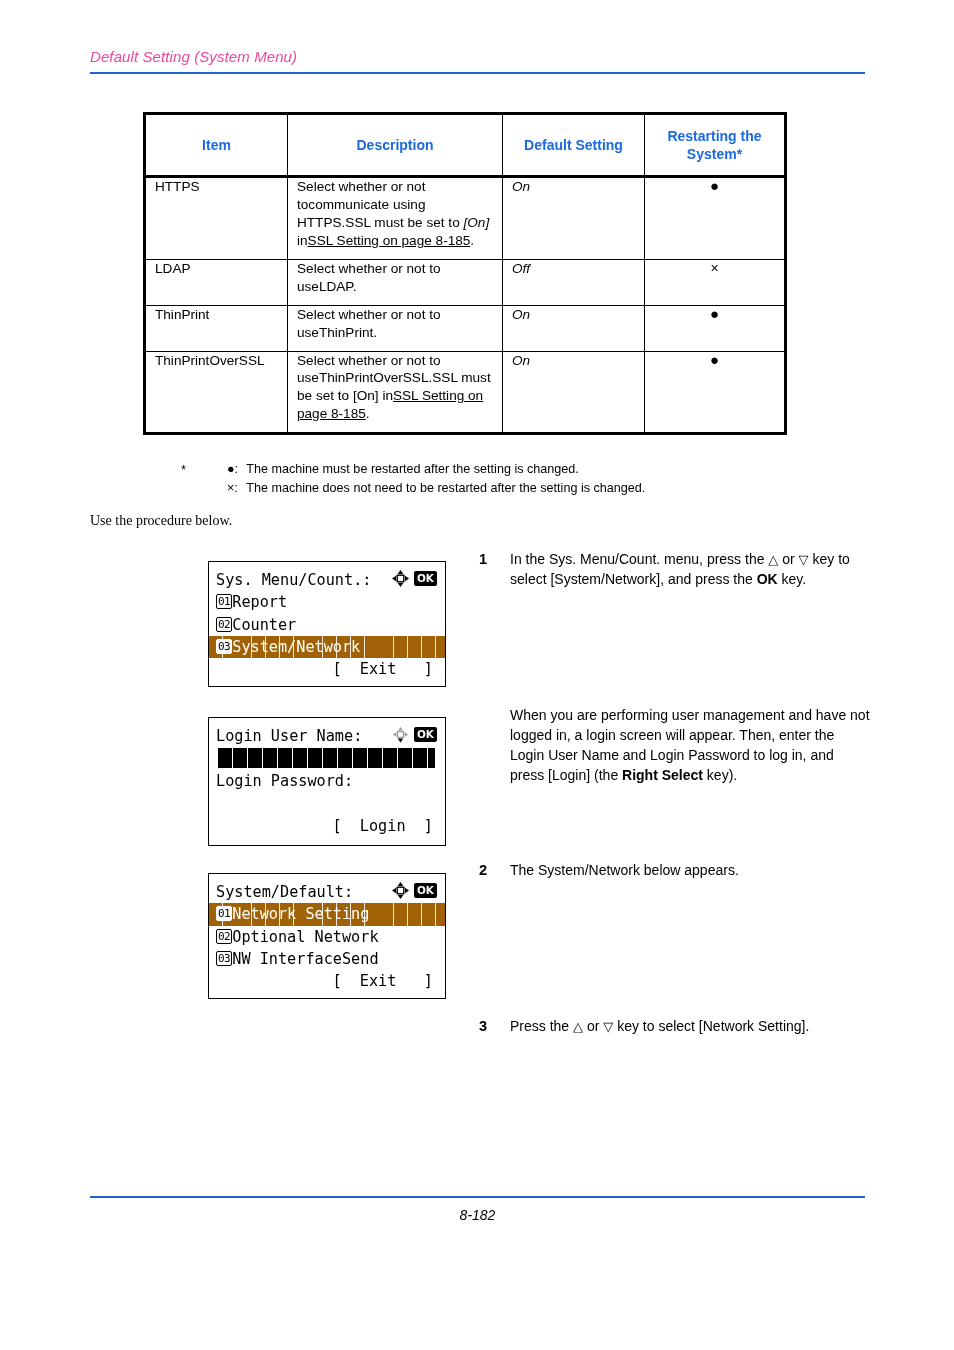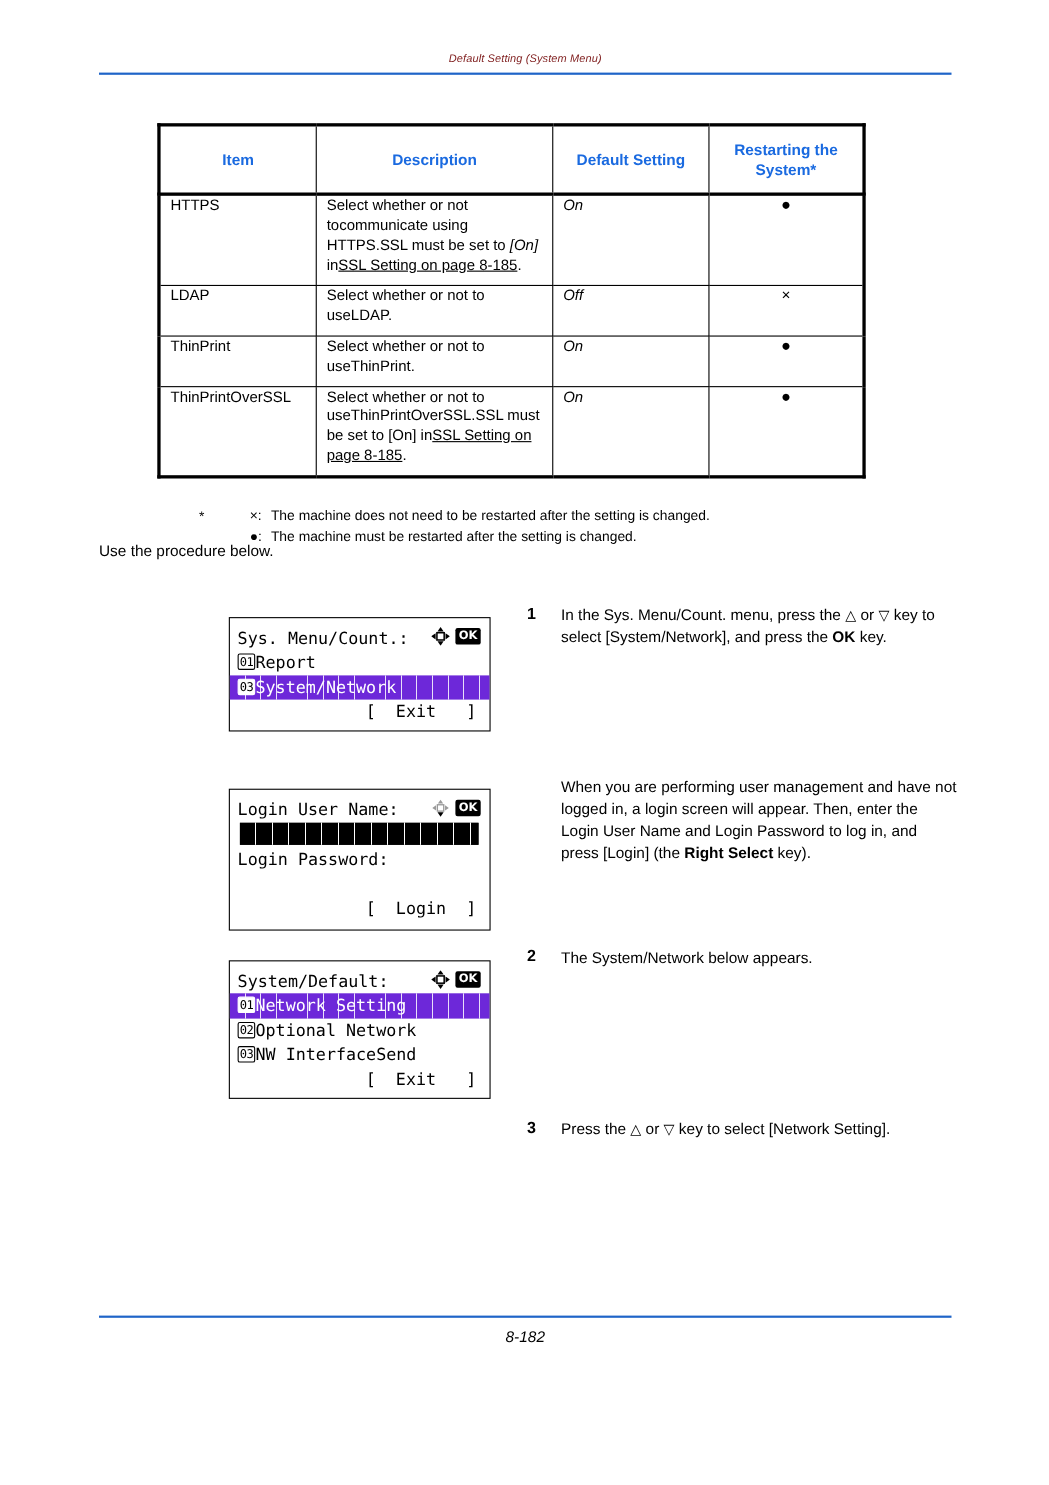--- a/index.html
+++ b/index.html
@@ -14,24 +14,24 @@
     color: #000000;
     overflow: hidden;
   }
 
   
   #page-header {
     position: absolute;
     left: 90px; top: 48px; width: 775px;
   }
   #page-header .header-text {
-    text-align: center;
+    text-align: left;
     font-style: italic;
-    font-size: 10px;
-    color: #7f1d1d;
+    font-size: 15px;
+    color: #ec4899;
     letter-spacing: 0.1px;
     padding-bottom: 7px;
   }
   #page-header .header-rule {
     height: 2px;
     background: #1f64c8;
     width: 100%;
   }
 
   
@@ -95,22 +95,23 @@
   }
   #table-footnote .fn-lines { margin-left: 70px; }
   #table-footnote .fn-row { white-space: nowrap; }
   #table-footnote .fn-sym {
     display: inline-block; width: 16px;
   }
 
   
   #procedure-intro {
     position: absolute;
-    left: 90px; top: 492px;
+    left: 90px; top: 513px;
     font-size: 14px;
+    font-family: Liberation Serif, serif;
   }
 
   .lcd {
     position: absolute;
     width: 238px;
     border: 1px solid #000;
     background: #fff;
     padding: 7px 0 6px 0;
     font-family: "DejaVu Sans Mono", monospace;
     font-size: 15.2px;
@@ -120,21 +121,21 @@
   }
   .lcd-row {
     position: relative;
     height: 22.3px;
     white-space: pre;
     padding-left: 7px;
   }
 
   
   .lcd-row.selected {
-    background: #6d28d9;
+    background: #a16207;
     color: #fff;
     padding-left: 7px;
   }
   
   .lcd-row.selected .cells {
     position: absolute; left: 0; top: 0; right: 0; bottom: 0;
     pointer-events: none;
     background-image: repeating-linear-gradient(
       to right,
       transparent 0px, transparent 13.4px,
@@ -274,26 +275,26 @@
       <td class="cell-default">On</td>
       <td class="cell-restart"><span class="mark-dot">●</span></td>
     </tr>
   </tbody>
 </table>
 
 <div id="table-footnote">
   <span class="fn-star">*</span>
   <div class="fn-lines">
     <div class="fn-row">
+      <span class="fn-sym">●:</span>
+      <span>The machine must be restarted after the setting is changed.</span>
+    </div>
+    <div class="fn-row">
       <span class="fn-sym">×:</span>
       <span>The machine does not need to be restarted after the setting is changed.</span>
-    </div>
-    <div class="fn-row">
-      <span class="fn-sym">●:</span>
-      <span>The machine must be restarted after the setting is changed.</span>
     </div>
   </div>
 </div>
 
 <div id="procedure-intro">Use the procedure below.</div>
 
 <div class="lcd" style="left:208px; top:561px;">
   <div class="lcd-topicons">
     <span class="arrow-cluster">
       <svg width="17" height="17" viewBox="0 0 17 17">
@@ -301,20 +302,21 @@
         <polygon points="8.5,17 11.3,13 5.7,13" fill="#000"></polygon>
         <polygon points="0,8.5 4,5.7 4,11.3" fill="#000"></polygon>
         <polygon points="17,8.5 13,5.7 13,11.3" fill="#000"></polygon>
         <rect x="5.2" y="5.2" width="6.6" height="6.6" fill="none" stroke="#000" stroke-width="1.4"></rect>
       </svg>
     </span>
     <span class="ok-badge">OK</span>
   </div>
   <div class="lcd-row"><span class="lcd-text">Sys. Menu/Count.:</span></div>
   <div class="lcd-row"><span class="numbox">01</span><span class="lcd-text">Report</span></div>
+  <div class="lcd-row"><span class="numbox">02</span><span class="lcd-text">Counter</span></div>
   <div class="lcd-row selected"><span class="cells"></span><span class="numbox">03</span><span class="lcd-text">System/Network</span></div>
   <div class="lcd-footer-row">[  Exit   ]</div>
 </div>
 <div class="step-num" style="left:479px; top:551px;">1</div>
 <div class="step-text" style="left:510px; top:550px; width:355px;">
   <span>In the Sys. Menu/Count. menu, press the </span><span class="tri">△</span><span> or </span><span class="tri">▽</span><span> key to select [System/Network], and press the </span><b>OK</b><span> key.</span>
 </div>
 
 <div class="lcd" style="left:208px; top:717px; padding-bottom:8px;">
   <div class="lcd-topicons">

